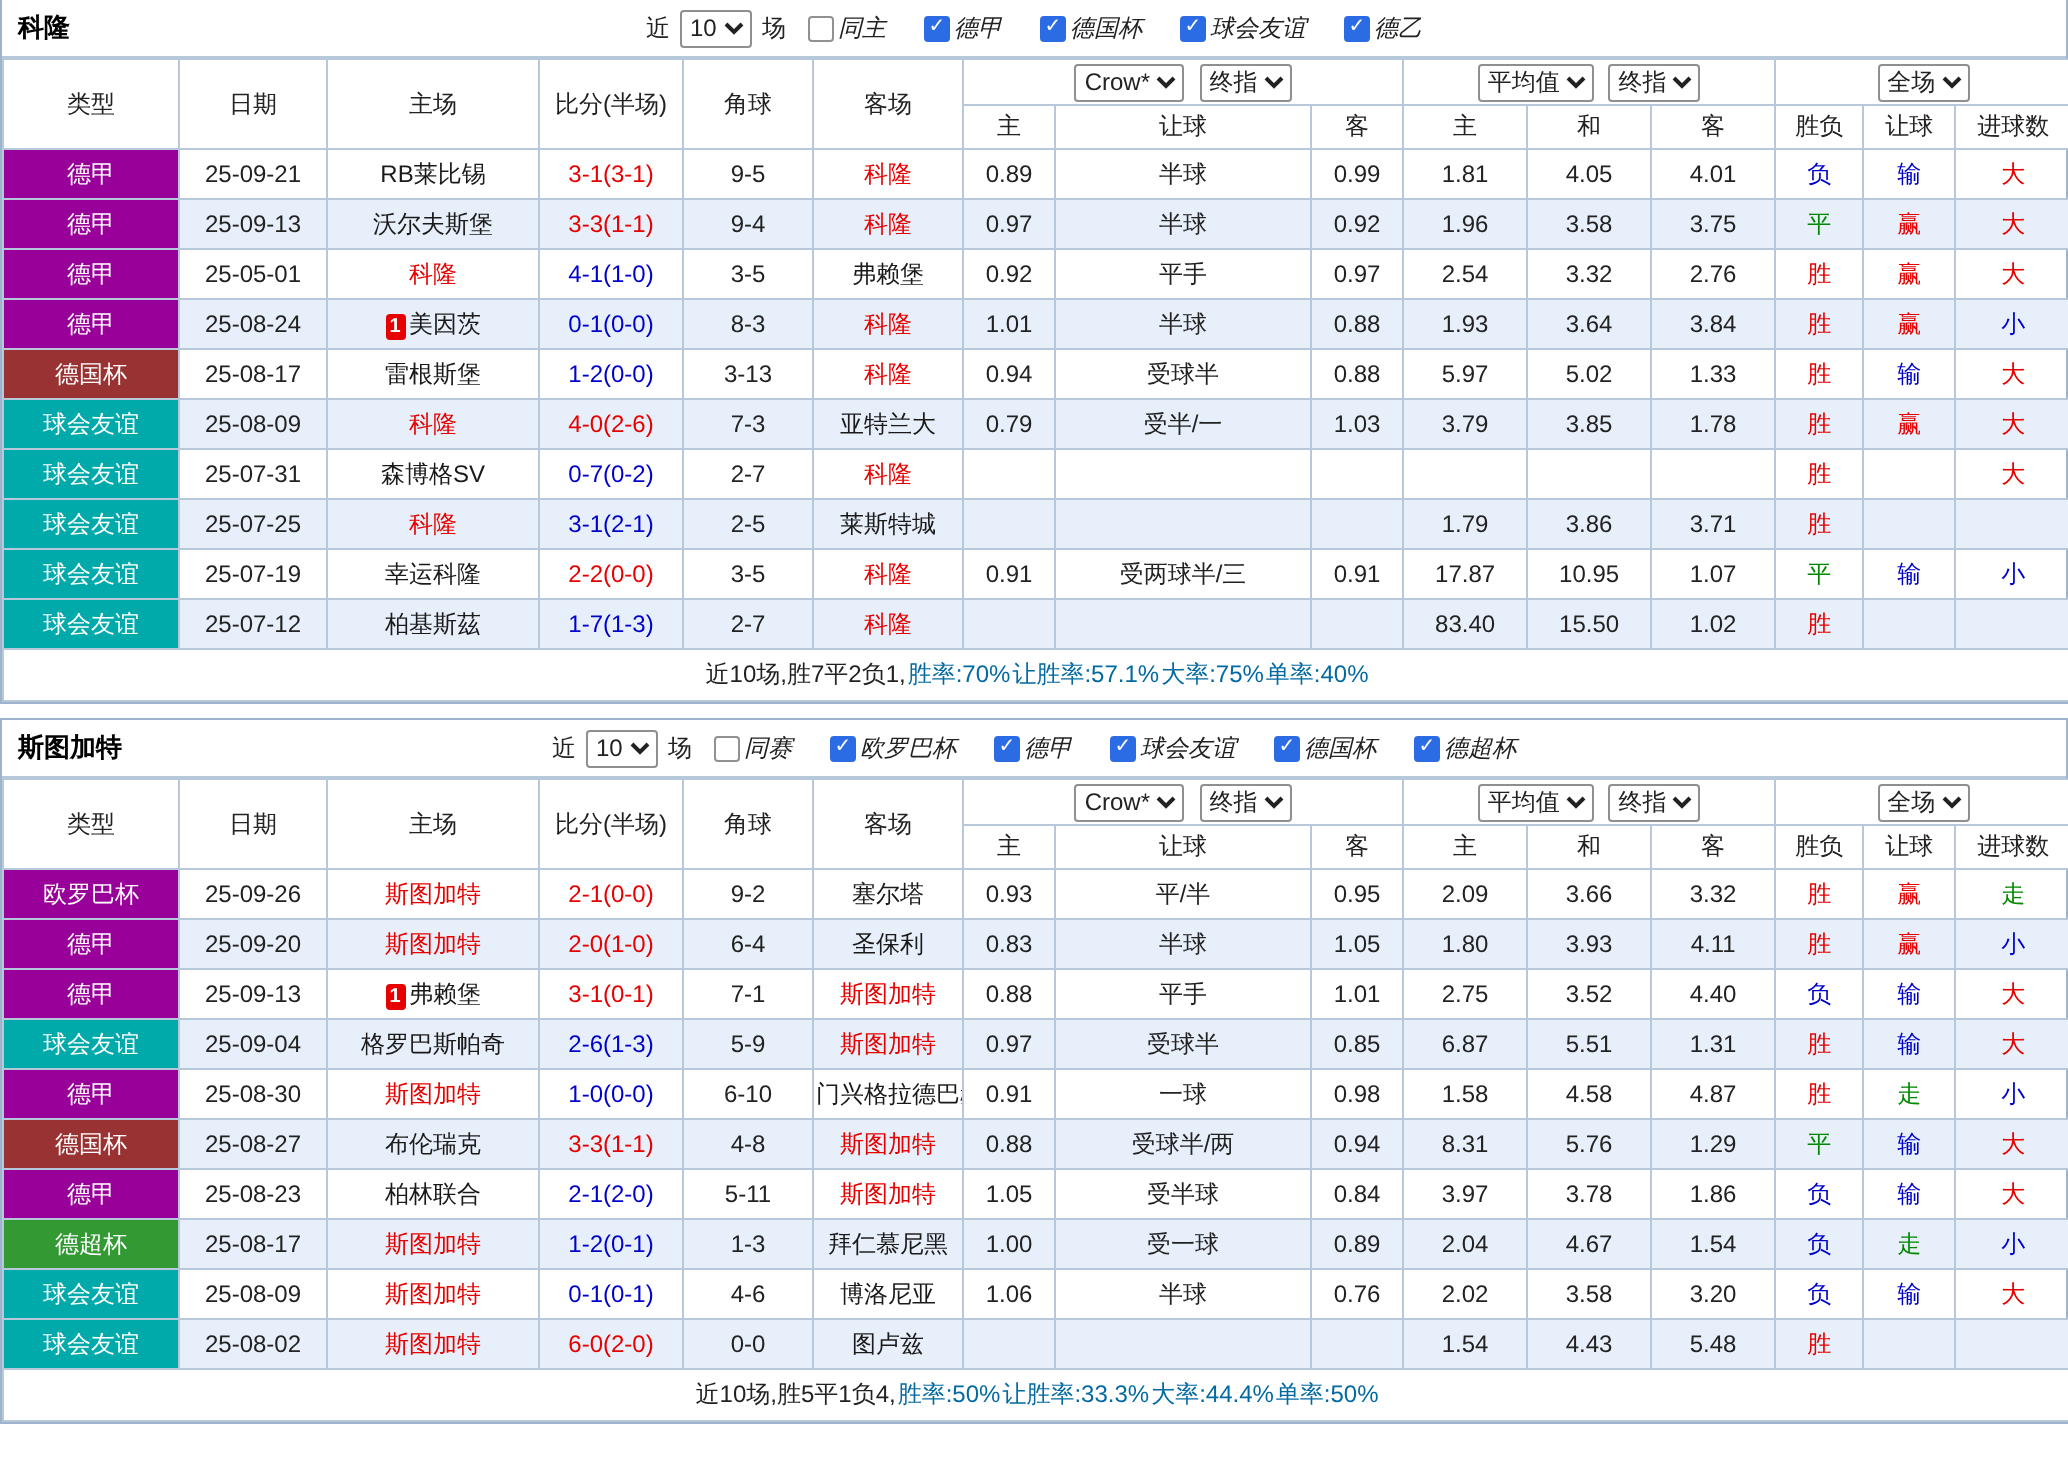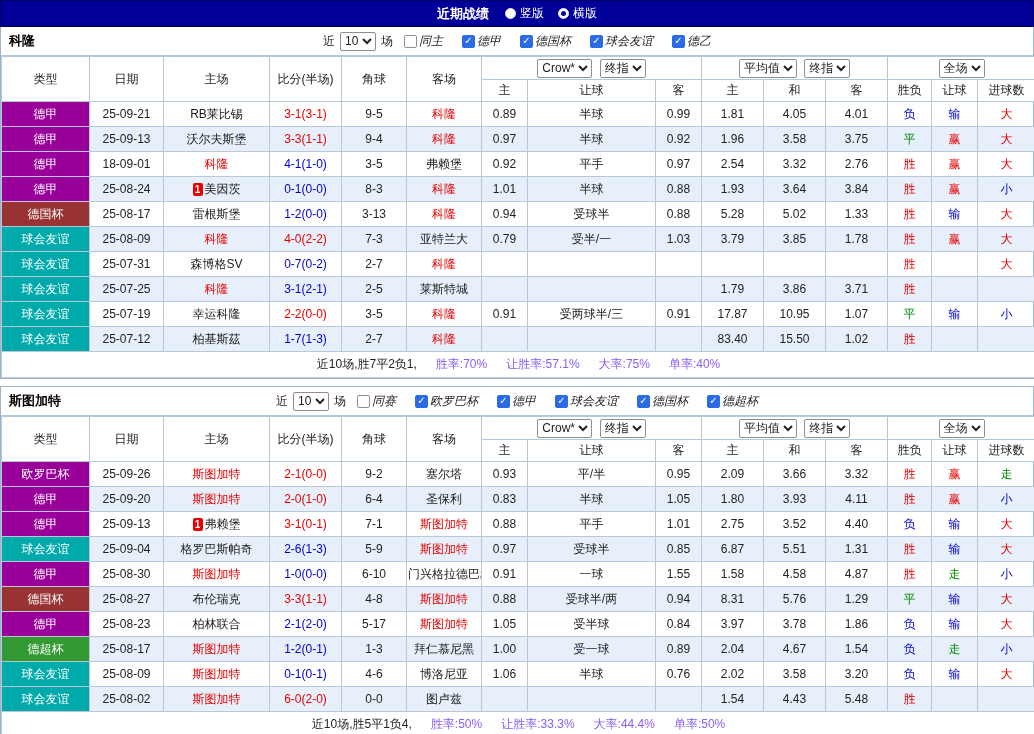--- a/index.html
+++ b/index.html
@@ -69,40 +69,27 @@
   .team .self { color:#e60000; }
   .team .opp  { color:#1a1a1a; }
   .team { cursor:pointer; }
   .score { cursor:pointer; }
   .redcard {
     display:inline-block; width:10px; height:13px; background:#e60000; color:#fff;
     font-size:10px; line-height:13px; border-radius:2px; margin-right:2px; font-weight:bold;
   }
   tfoot td { height:26px; background:#fff; }
   .f-prefix { color:#222; }
-  .f-stat { color:#8b5cf6; margin-left:19px; }
+  .f-stat { color:#0369a1; margin-left:1px; }
 </style>
 </head>
 <body>
 
 <div class="page">
 
-  <div class="topbar">
-    <span class="title">近期战绩</span>
-    <span id="topbar-radios" style="display:inline-flex;gap:14px;">
-        <label class="radio">
-          <span class="rdot"></span>
-          <span>竖版</span>
-        </label>
-        <label class="radio">
-          <span class="rdot checked"></span>
-          <span>横版</span>
-        </label>
-      </span>
-  </div>
 
   <div class="section">
     <div class="section-header">
       <span class="team-name">科隆</span>
       <div class="filters">
         <span>近</span>
         <select><option>10</option></select>
         <span>场</span>
         <span class="cb-group" id="checkboxes-0">
             <label class="cb-item">
@@ -208,21 +195,21 @@
             <td class="odds">0.92</td>
             <td class="avg">1.96</td>
             <td class="avg">3.58</td>
             <td class="avg">3.75</td>
             <td class="res green">平</td>
             <td class="res red">赢</td>
             <td class="res red">大</td>
           </tr>
           <tr>
             <td class="type" style="background: rgb(153, 0, 153);">德甲</td>
-            <td class="date">18-09-01</td>
+            <td class="date">25-05-01</td>
             <td class="team"><span class="self">科隆</span></td>
             <td class="score blue">4-1(1-0)</td>
             <td class="corner">3-5</td>
             <td class="team"><span class="opp">弗赖堡</span></td>
             <td class="odds">0.92</td>
             <td class="odds">平手</td>
             <td class="odds">0.97</td>
             <td class="avg">2.54</td>
             <td class="avg">3.32</td>
             <td class="avg">2.76</td>
@@ -250,32 +237,32 @@
           <tr>
             <td class="type" style="background: rgb(153, 51, 51);">德国杯</td>
             <td class="date">25-08-17</td>
             <td class="team"><span class="opp">雷根斯堡</span></td>
             <td class="score blue">1-2(0-0)</td>
             <td class="corner">3-13</td>
             <td class="team"><span class="self">科隆</span></td>
             <td class="odds">0.94</td>
             <td class="odds">受球半</td>
             <td class="odds">0.88</td>
-            <td class="avg">5.28</td>
+            <td class="avg">5.97</td>
             <td class="avg">5.02</td>
             <td class="avg">1.33</td>
             <td class="res red">胜</td>
             <td class="res blue">输</td>
             <td class="res red">大</td>
           </tr>
           <tr class="alt">
             <td class="type" style="background: rgb(0, 170, 170);">球会友谊</td>
             <td class="date">25-08-09</td>
             <td class="team"><span class="self">科隆</span></td>
-            <td class="score red">4-0(2-2)</td>
+            <td class="score red">4-0(2-6)</td>
             <td class="corner">7-3</td>
             <td class="team"><span class="opp">亚特兰大</span></td>
             <td class="odds">0.79</td>
             <td class="odds">受半/一</td>
             <td class="odds">1.03</td>
             <td class="avg">3.79</td>
             <td class="avg">3.85</td>
             <td class="avg">1.78</td>
             <td class="res red">胜</td>
             <td class="res red">赢</td>
@@ -514,21 +501,21 @@
           </tr>
           <tr>
             <td class="type" style="background: rgb(153, 0, 153);">德甲</td>
             <td class="date">25-08-30</td>
             <td class="team"><span class="self">斯图加特</span></td>
             <td class="score blue">1-0(0-0)</td>
             <td class="corner">6-10</td>
             <td class="team"><span class="opp">门兴格拉德巴赫</span></td>
             <td class="odds">0.91</td>
             <td class="odds">一球</td>
-            <td class="odds">1.55</td>
+            <td class="odds">0.98</td>
             <td class="avg">1.58</td>
             <td class="avg">4.58</td>
             <td class="avg">4.87</td>
             <td class="res red">胜</td>
             <td class="res green">走</td>
             <td class="res blue">小</td>
           </tr>
           <tr class="alt">
             <td class="type" style="background: rgb(153, 51, 51);">德国杯</td>
             <td class="date">25-08-27</td>
@@ -544,21 +531,21 @@
             <td class="avg">1.29</td>
             <td class="res green">平</td>
             <td class="res blue">输</td>
             <td class="res red">大</td>
           </tr>
           <tr>
             <td class="type" style="background: rgb(153, 0, 153);">德甲</td>
             <td class="date">25-08-23</td>
             <td class="team"><span class="opp">柏林联合</span></td>
             <td class="score blue">2-1(2-0)</td>
-            <td class="corner">5-17</td>
+            <td class="corner">5-11</td>
             <td class="team"><span class="self">斯图加特</span></td>
             <td class="odds">1.05</td>
             <td class="odds">受半球</td>
             <td class="odds">0.84</td>
             <td class="avg">3.97</td>
             <td class="avg">3.78</td>
             <td class="avg">1.86</td>
             <td class="res blue">负</td>
             <td class="res blue">输</td>
             <td class="res red">大</td>

